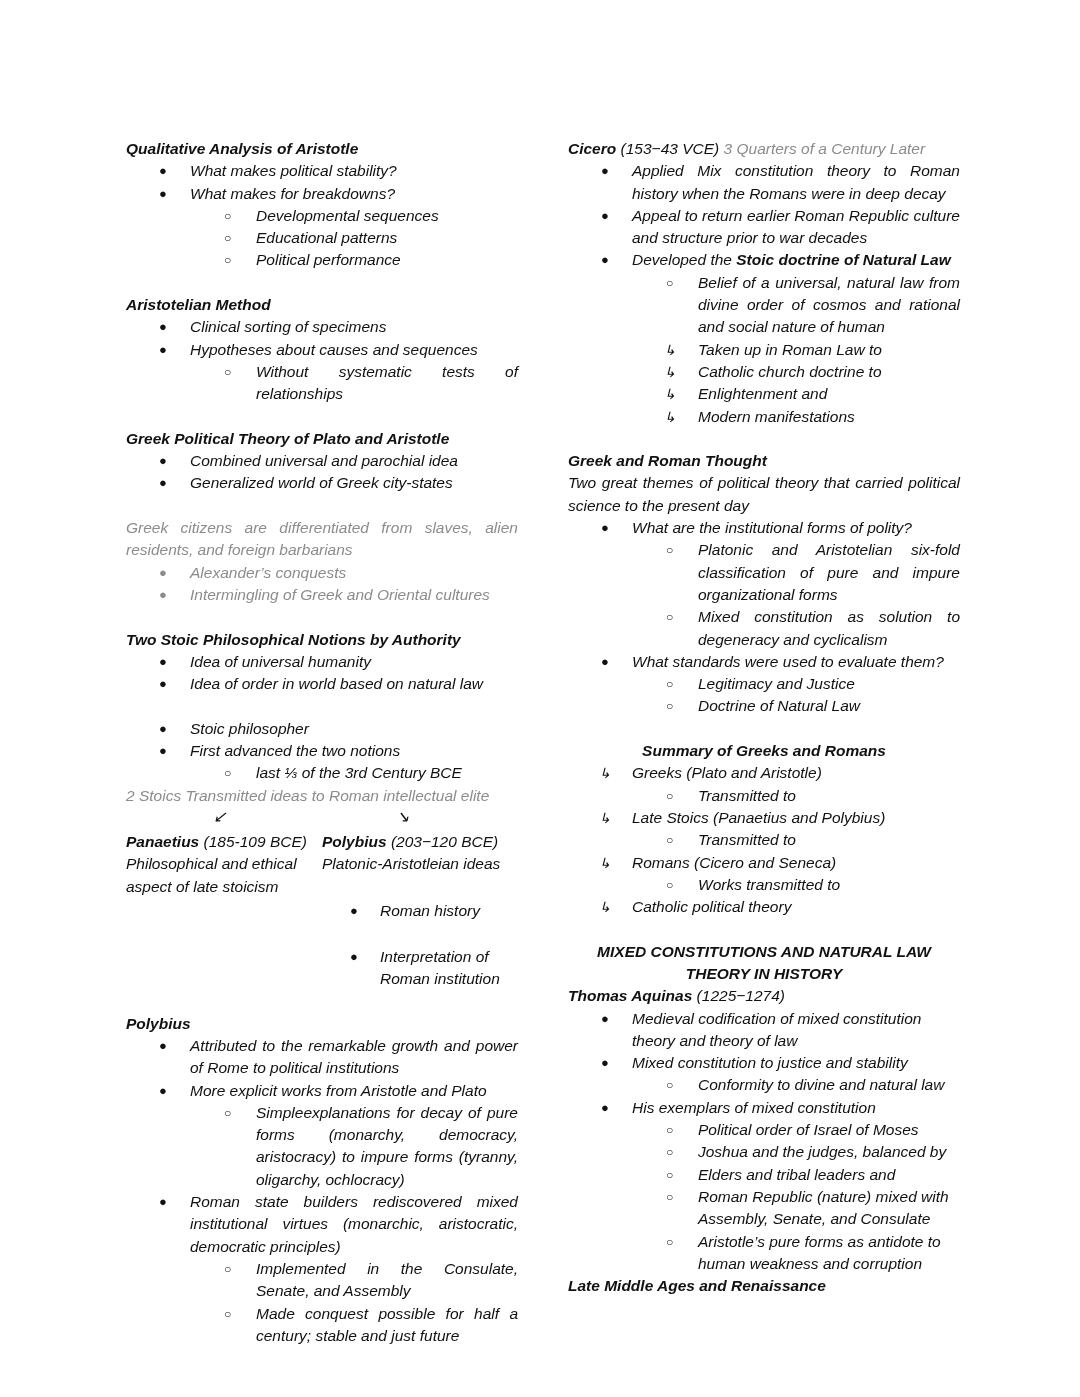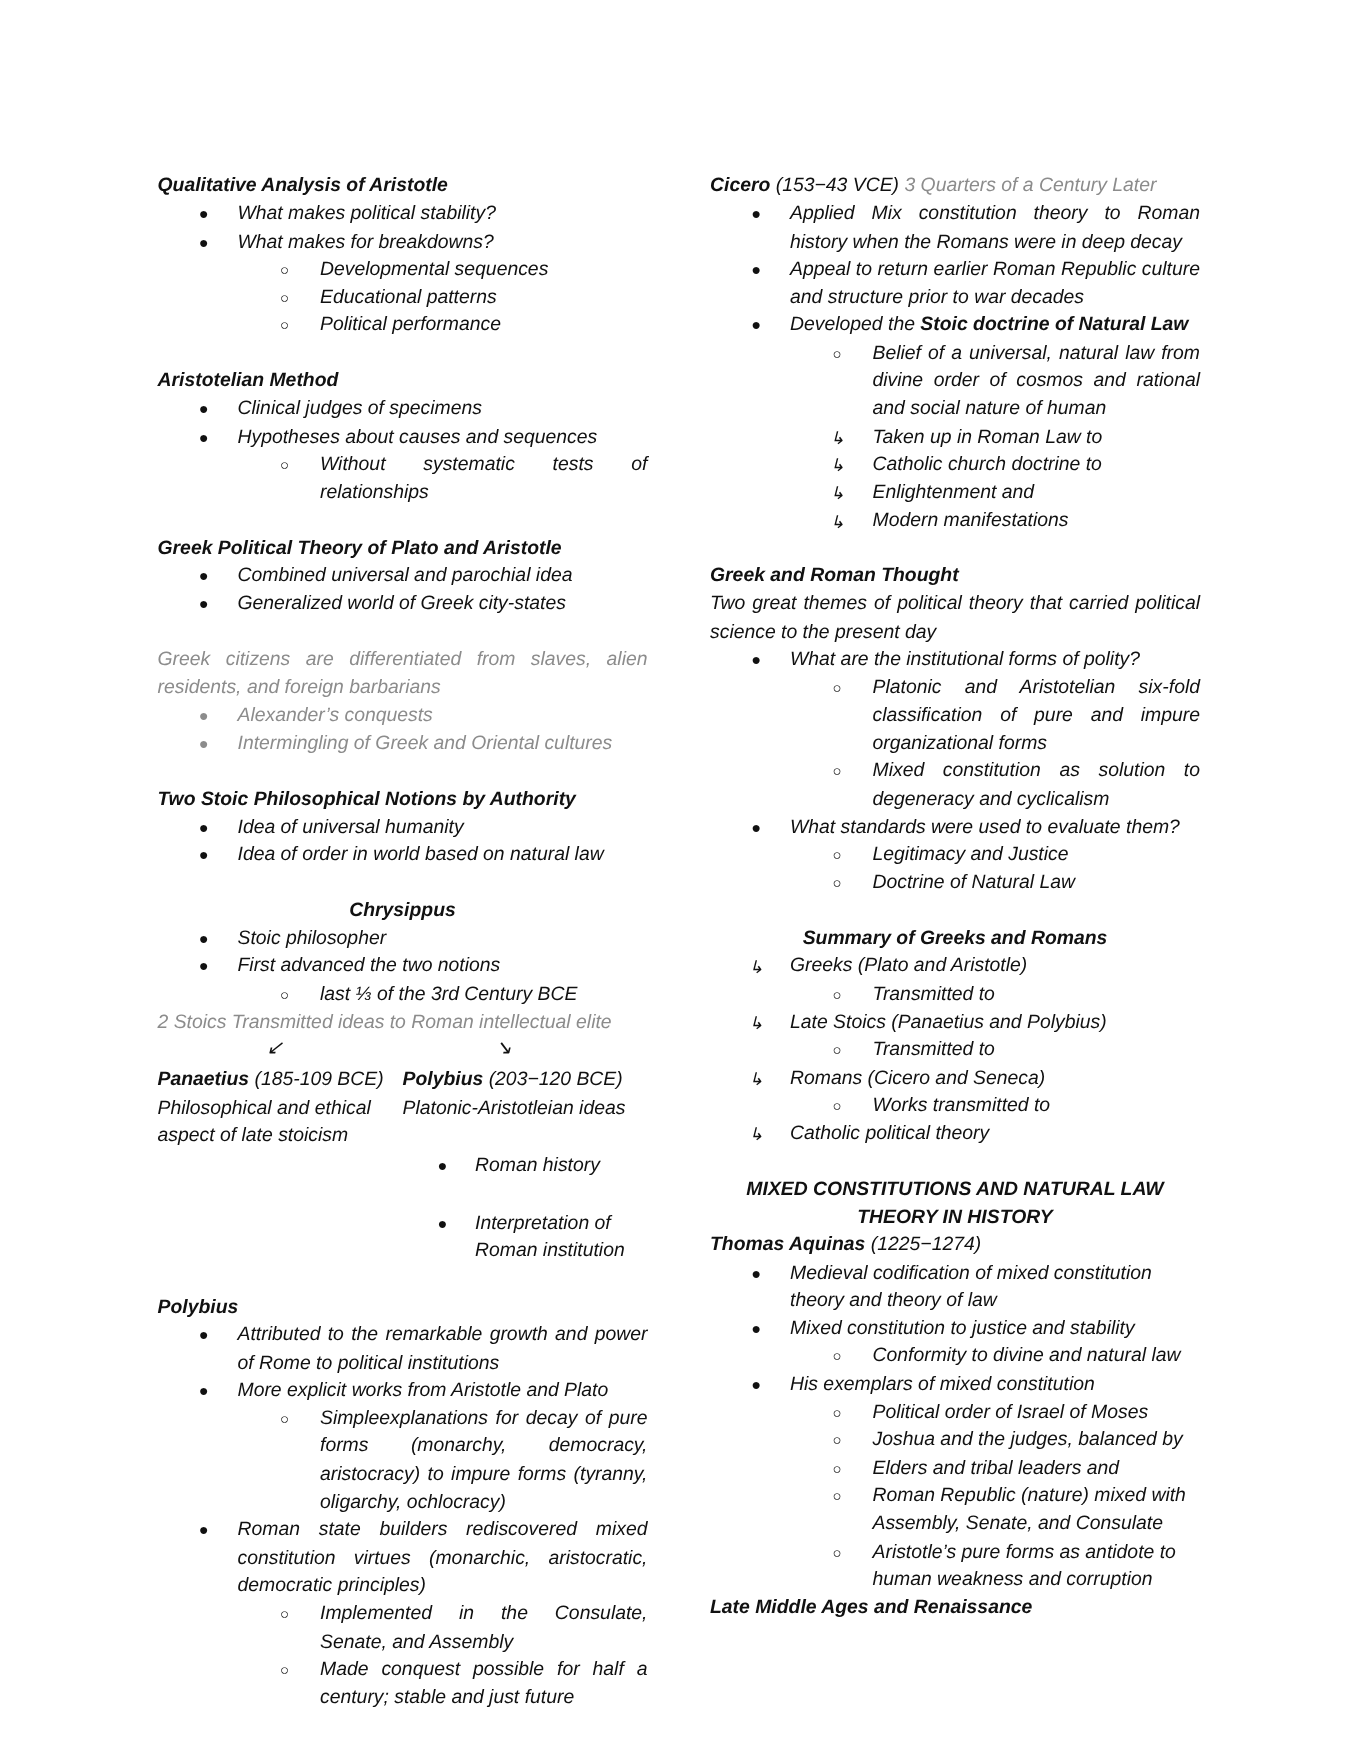--- a/index.html
+++ b/index.html
@@ -134,21 +134,21 @@
     <div class="row l2">
       <span class="mk">○</span>
       <span class="tx noj">Political performance</span>
     </div>
 
     <div class="spacer"></div>
 
     <div class="h">Aristotelian Method</div>
     <div class="row l1">
       <span class="mk">●</span>
-      <span class="tx noj">Clinical judges of specimens</span>
+      <span class="tx noj">Clinical sorting of specimens</span>
     </div>
     <div class="row l1">
       <span class="mk">●</span>
       <span class="tx noj">Hypotheses about causes and sequences</span>
     </div>
     <div class="row l2">
       <span class="mk">○</span>
       <span class="tx">Without systematic tests of relationships</span>
     </div>
 
@@ -183,21 +183,20 @@
       <span class="mk">●</span>
       <span class="tx noj">Idea of universal humanity</span>
     </div>
     <div class="row l1">
       <span class="mk">●</span>
       <span class="tx noj">Idea of order in world based on natural law</span>
     </div>
 
     <div class="spacer"></div>
 
-    <div class="h h-center">Chrysippus</div>
     <div class="row l1">
       <span class="mk">●</span>
       <span class="tx noj">Stoic philosopher</span>
     </div>
     <div class="row l1">
       <span class="mk">●</span>
       <span class="tx noj">First advanced the two notions</span>
     </div>
     <div class="row l2">
       <span class="mk">○</span>
@@ -239,21 +238,21 @@
     <div class="row l1">
       <span class="mk">●</span>
       <span class="tx noj">More explicit works from Aristotle and Plato</span>
     </div>
     <div class="row l2">
       <span class="mk">○</span>
       <span class="tx">Simpleexplanations for decay of pure forms (monarchy, democracy, aristocracy) to impure forms (tyranny, oligarchy, ochlocracy)</span>
     </div>
     <div class="row l1">
       <span class="mk">●</span>
-      <span class="tx">Roman state builders rediscovered mixed constitution virtues (monarchic, aristocratic, democratic principles)</span>
+      <span class="tx">Roman state builders rediscovered mixed institutional virtues (monarchic, aristocratic, democratic principles)</span>
     </div>
     <div class="row l2">
       <span class="mk">○</span>
       <span class="tx">Implemented in the Consulate, Senate, and Assembly</span>
     </div>
     <div class="row l2">
       <span class="mk">○</span>
       <span class="tx">Made conquest possible for half a century; stable and just future</span>
     </div>
   </div>

